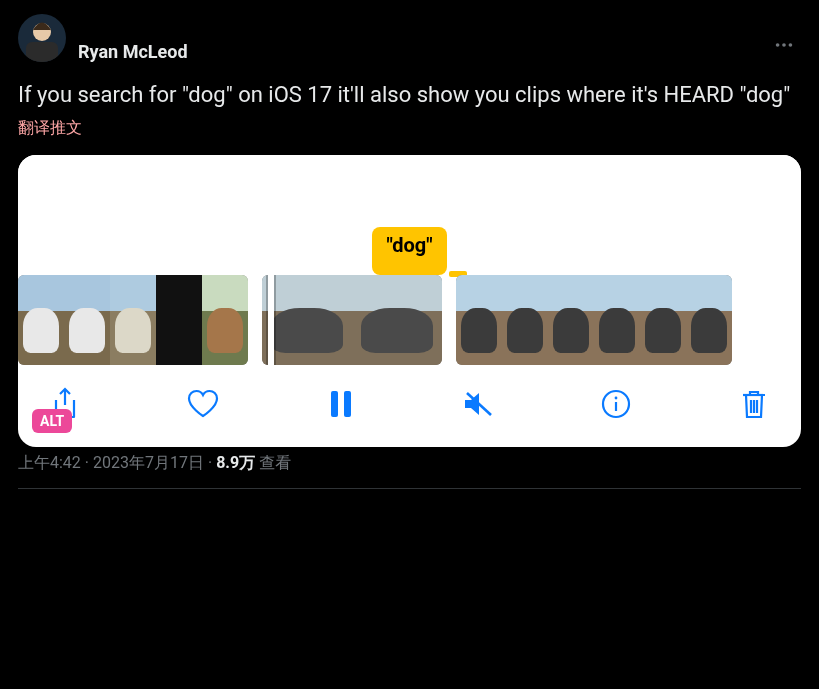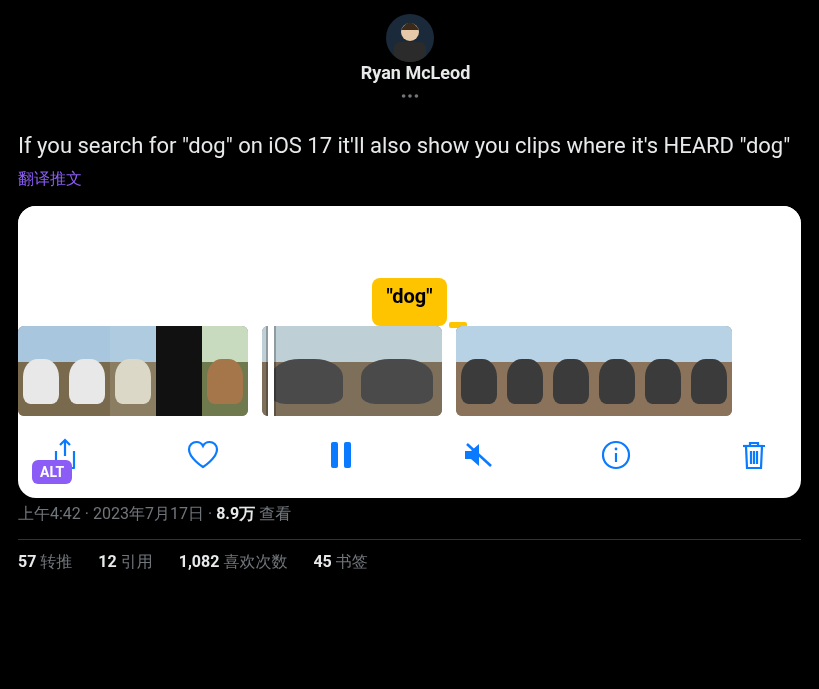--- a/index.html
+++ b/index.html
@@ -9,22 +9,21 @@
     font-family: -apple-system, BlinkMacSystemFont, "Segoe UI", Roboto, Helvetica, Arial, sans-serif;
     width: 819px;
     height: 689px;
     overflow: hidden;
   }
   .tweet {
     padding: 14px 18px 10px 18px;
   }
   .header {
     display: flex;
-    align-items: center;
-    flex-direction: column;
+    align-items: flex-end;
   }
   .avatar {
     width: 48px;
     height: 48px;
     border-radius: 50%;
     flex-shrink: 0;
     overflow: hidden;
   }
   .avatar svg { display:block; }
   .userblock {
@@ -48,21 +47,21 @@
     padding: 2px 6px;
   }
   .tweet-text {
     margin-top: 18px;
     font-size: 22px;
     line-height: 1.35;
     color: #e7e9ea;
   }
   .translate-link {
     margin-top: 8px;
-    color: #8b5cf6;
+    color: #fca5a5;
     font-size: 16px;
     cursor: pointer;
   }
   .media-card {
     margin-top: 16px;
     background: #fff;
     border-radius: 18px;
     overflow: hidden;
     position: relative;
     padding: 0;
@@ -144,21 +143,21 @@
     display:flex;
     align-items:center;
     justify-content:center;
     width: 34px;
     height: 34px;
   }
   .alt-badge {
     position: absolute;
     left: 14px;
     bottom: 14px;
-    background: #8b5cf6;
+    background: #ec4899;
     color: #fff;
     font-size: 14px;
     font-weight: 700;
     padding: 4px 8px;
     border-radius: 6px;
   }
   .meta-row {
     margin-top: 6px;
     color: #71767b;
     font-size: 16px;
@@ -334,20 +333,14 @@
 
     <div class="alt-badge">ALT</div>
   </div>
 
   <div class="meta-row">
     <span>上午4:42</span><span class="sep">·</span><span>2023年7月17日</span><span class="sep">·</span><span class="views-count">8.9万</span> <span>查看</span>
   </div>
 
   <hr class="divider">
 
-  <div class="engagement-row">
-    <span class="engagement-item"><span class="count">57</span><span>转推</span></span>
-    <span class="engagement-item"><span class="count">12</span><span>引用</span></span>
-    <span class="engagement-item"><span class="count">1,082</span><span>喜欢次数</span></span>
-    <span class="engagement-item"><span class="count">45</span><span>书签</span></span>
-  </div>
 
 </div>
 
 </body></html>

